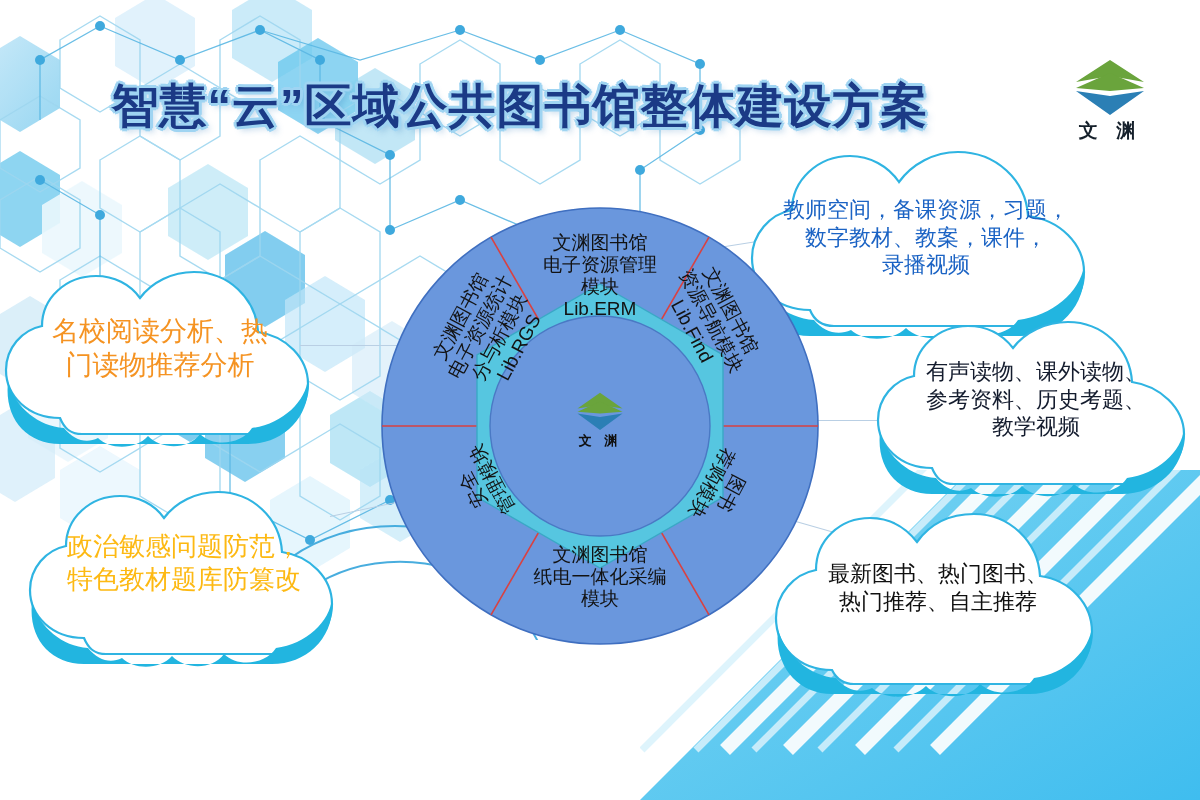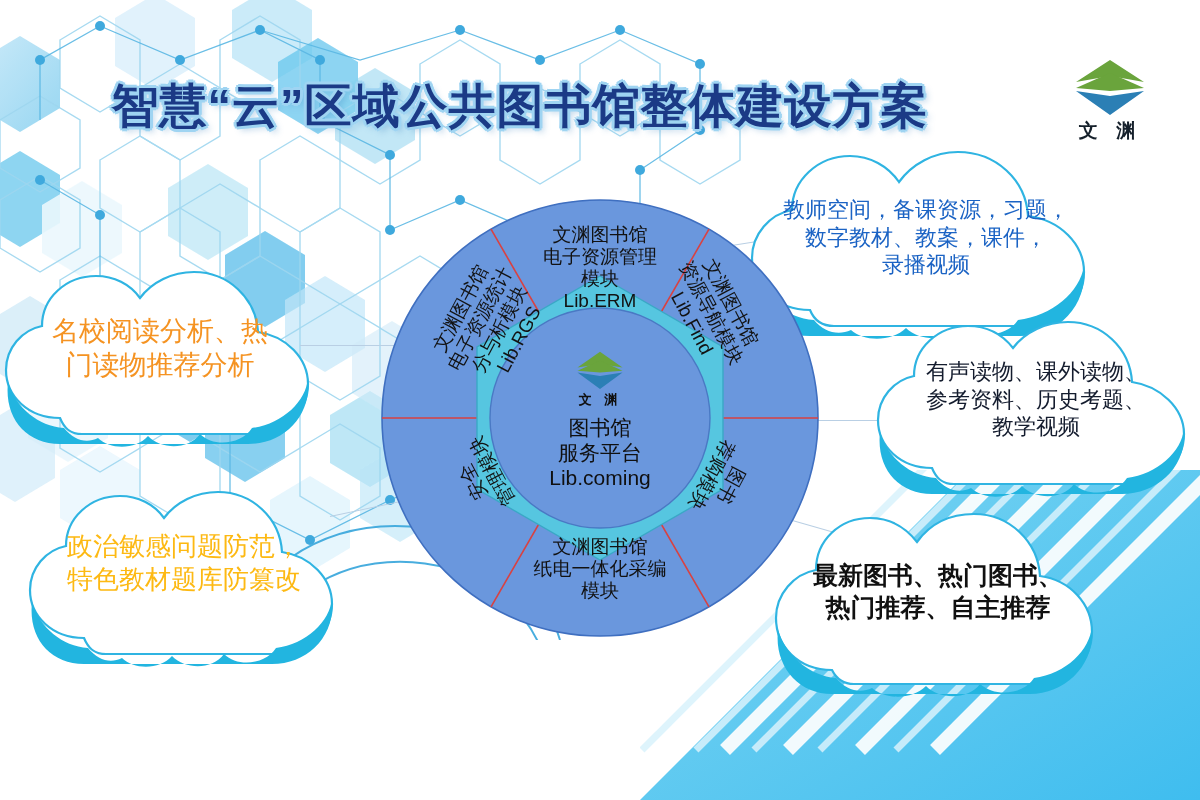--- a/index.html
+++ b/index.html
@@ -32,21 +32,21 @@
        4px  4px 6px rgba(60,130,190,.35);
   }
   .logo-top{position:absolute;left:1050px;top:58px;width:120px;height:96px;z-index:41;}
   .logo-top .logo-mark{width:76px;height:58px;margin:0 auto;display:block;}
   .logo-top .logo-text{
     text-align:center;font-size:19px;font-weight:bold;color:#15202b;
     letter-spacing:6px;margin-top:2px;font-family:"DejaVu Sans",sans-serif;
   }
 
   
-  .wheel{position:absolute;left:378px;top:196px;width:444px;height:444px;z-index:30;}
+  .wheel{position:absolute;left:378px;top:204px;width:444px;height:444px;z-index:30;}
   .wheel svg{display:block;}
   .seg-label{
     position:absolute;z-index:31;color:#121212;font-size:19px;line-height:1.16;
     text-align:center;white-space:nowrap;font-weight:400;
   }
   .center-label{
     position:absolute;left:378px;top:198px;width:444px;height:444px;z-index:32;
     display:flex;flex-direction:column;align-items:center;justify-content:center;
     pointer-events:none;
   }
@@ -298,21 +298,21 @@
   <div class="cloud cloud-dark" style="left:760px;top:502px;width:356px;height:200px;">
     <svg viewBox="0 0 356 200" width="356" height="200">
       <path d="M72,168 C38,168 16,144 16,116 C16,92 34,72 56,68 C56,38 80,16 110,16
                C130,16 146,26 157,40 C170,22 190,12 214,12 C250,12 278,40 280,74
                C310,78 332,102 332,130 C332,158 308,182 278,182 L94,182 C82,182 76,176 72,168 Z" fill="#ffffff" stroke="#2fb4e2" stroke-width="2.2"></path>
       <path d="M18,128 C26,154 50,174 76,176 C86,188 100,192 112,186
                C126,198 152,198 166,184 C180,198 208,198 220,182
                C236,196 264,192 274,176 C306,172 330,148 332,124
                C336,162 306,192 270,192 L72,192 C38,192 14,164 18,128 Z" fill="#22b5e0"></path>
     </svg>
-    <div class="txt" style="top:58px;font-size:25px;padding:0 24px;font-weight:bold;">最新图书、热门图书、
+    <div class="txt" style="top:58px;font-size:22px;padding:0 24px;">最新图书、热门图书、
 热门推荐、自主推荐</div>
   </div>
 
   <div class="wheel">
     <svg viewBox="0 0 444 444" width="444" height="444">
 
       <circle cx="222" cy="222" r="218" fill="#6a97dd" stroke="#3f6fc0" stroke-width="1.6"></circle>
 
       <g stroke="#d94141" stroke-width="1.6">
         <line x1="222" y1="222" x2="222" y2="4" transform="rotate(30 222 222)"></line>
@@ -353,25 +353,20 @@
 Lib.RGS</div>
   </div>
 
   <div class="center-label">
     <svg class="center-logo" viewBox="0 0 60 46">
       <polygon points="30,2 56,20 30,16 4,20" fill="#6aa43c"></polygon>
       <polygon points="30,12 56,24 30,26 4,24" fill="#6aa43c"></polygon>
       <polygon points="4,26 30,30 56,26 30,45" fill="#2b7fb5"></polygon>
     </svg>
     <div class="center-logo-text">文 渊</div>
-    <div class="center-lines">
-      <div>图书馆</div>
-      <div>服务平台</div>
-      <div>Lib.coming</div>
-    </div>
   </div>
 
   <div class="title-wrap">
     <div class="title">智慧“云”区域公共图书馆整体建设方案</div>
   </div>
 
   <div class="logo-top">
     <svg class="logo-mark" viewBox="0 0 76 58">
       <polygon points="38,2 72,24 38,18 4,24" fill="#6aa43c"></polygon>
       <polygon points="38,15 72,30 38,33 4,30" fill="#6aa43c"></polygon>

